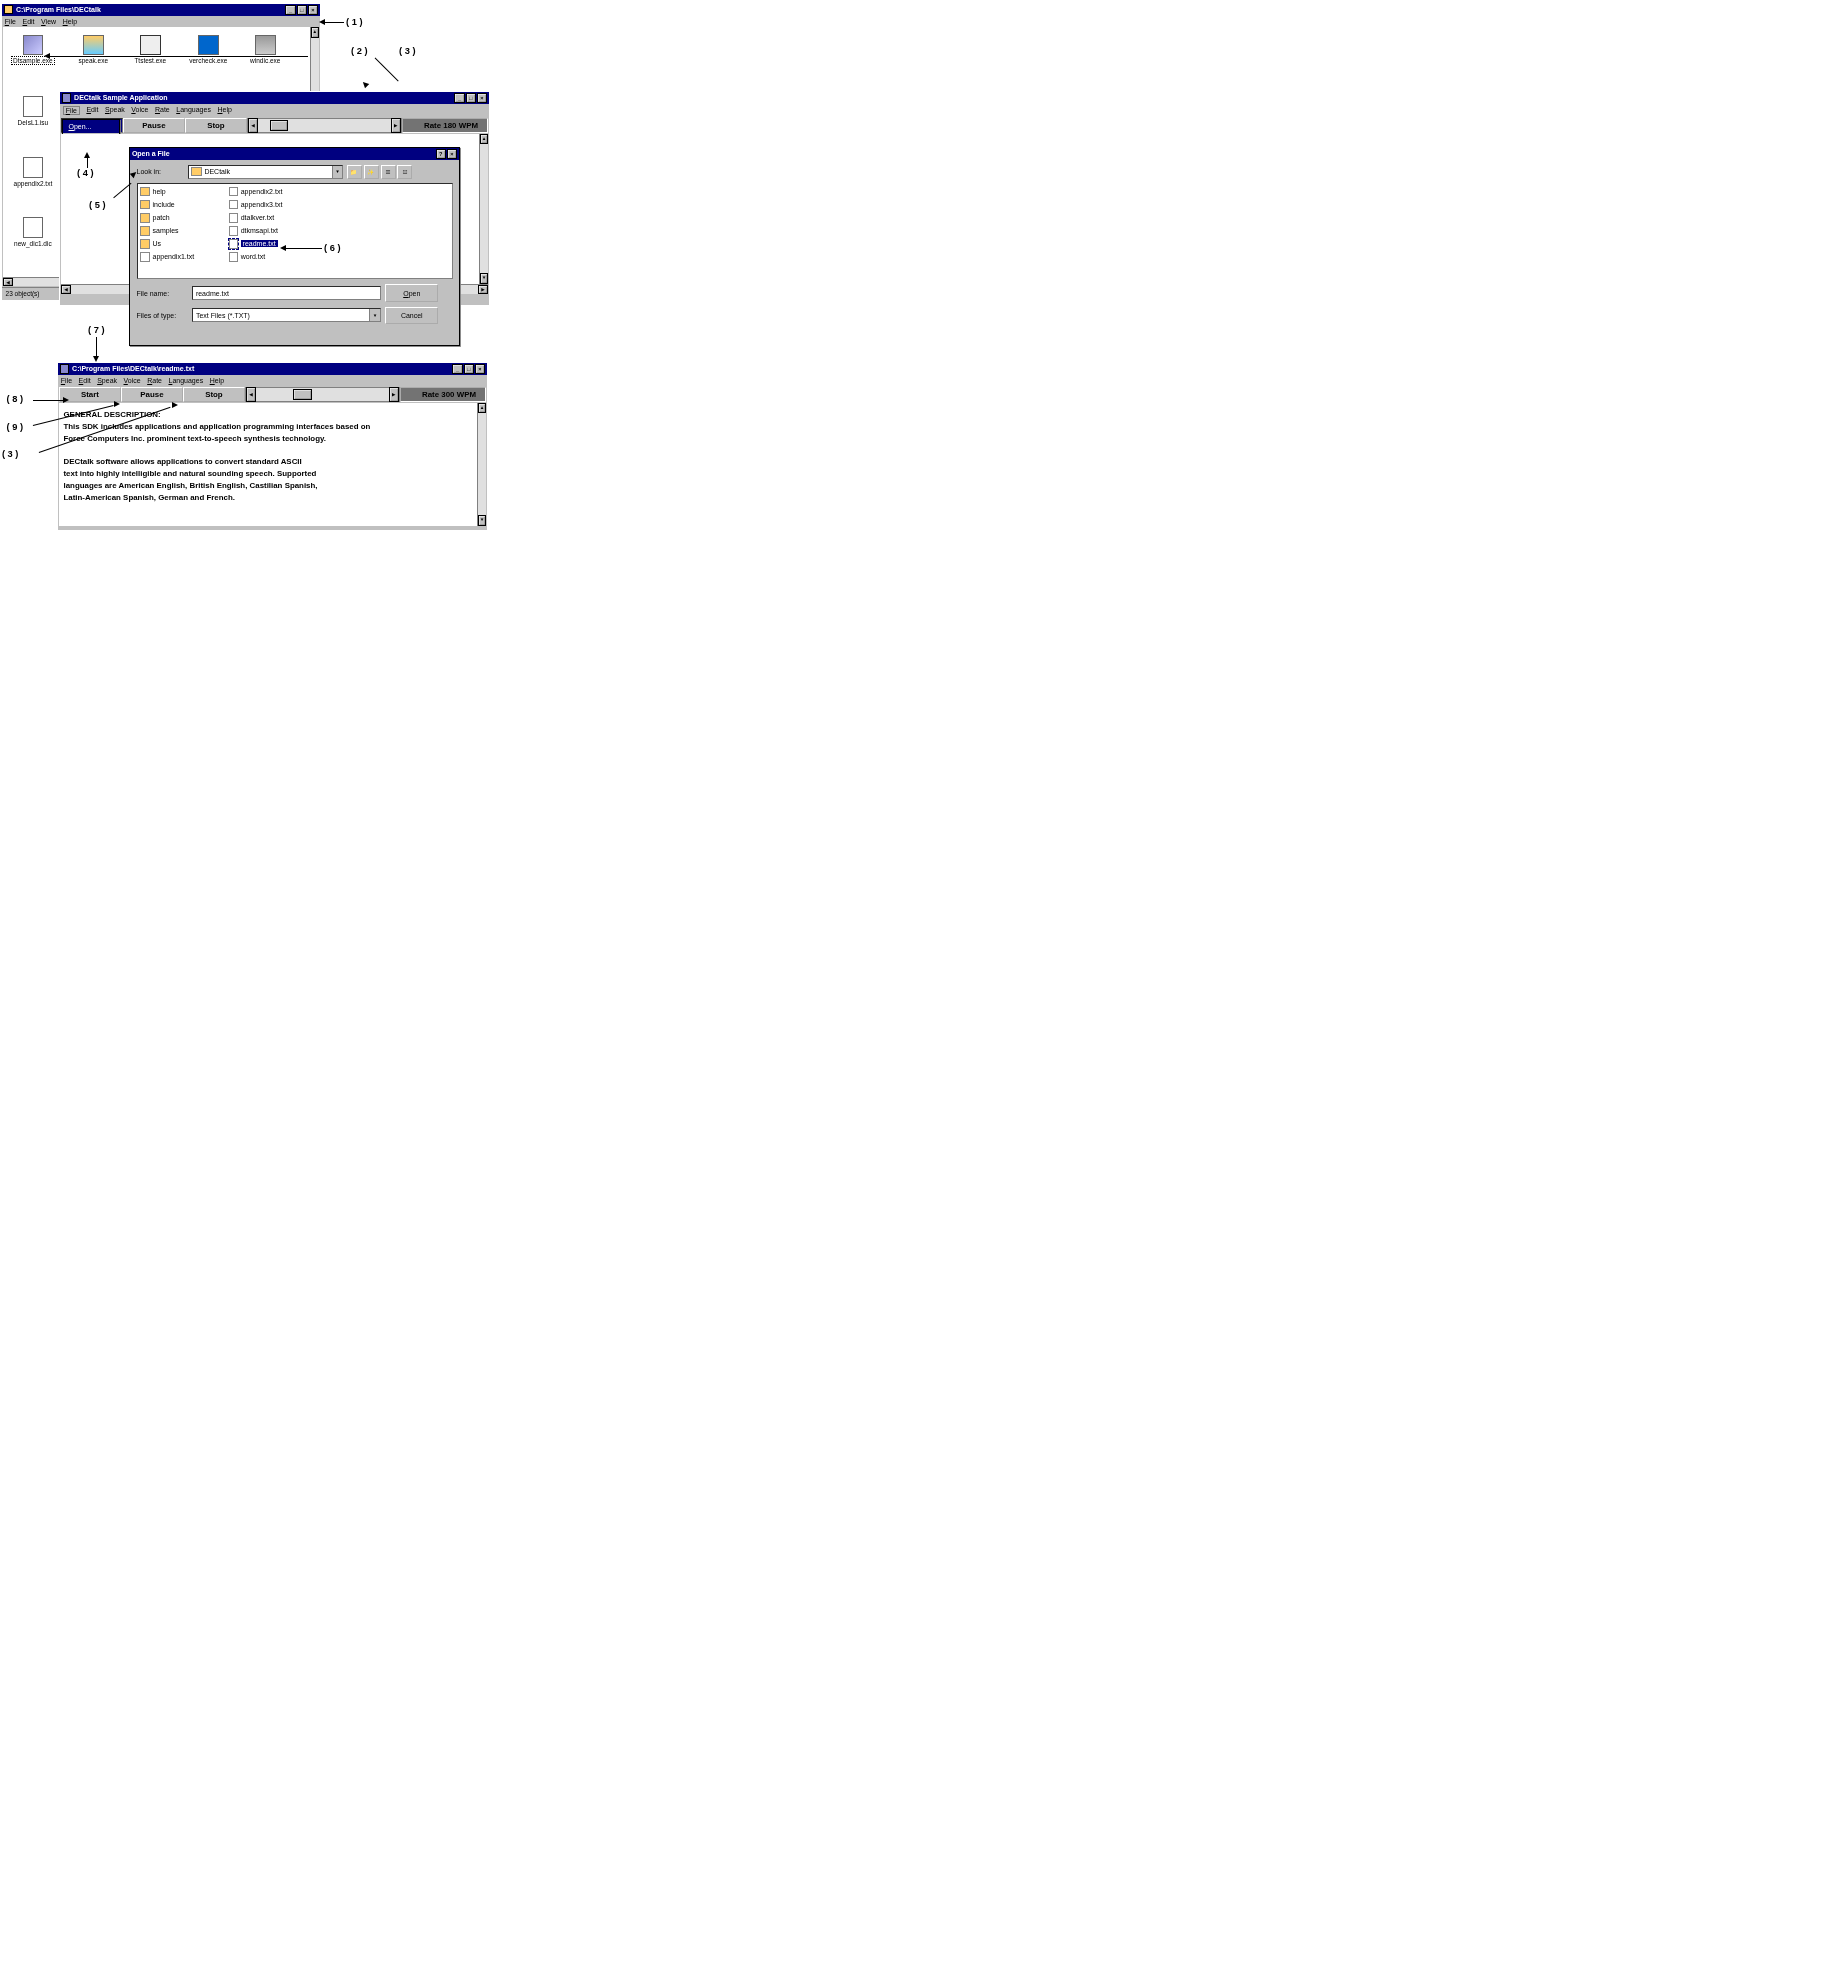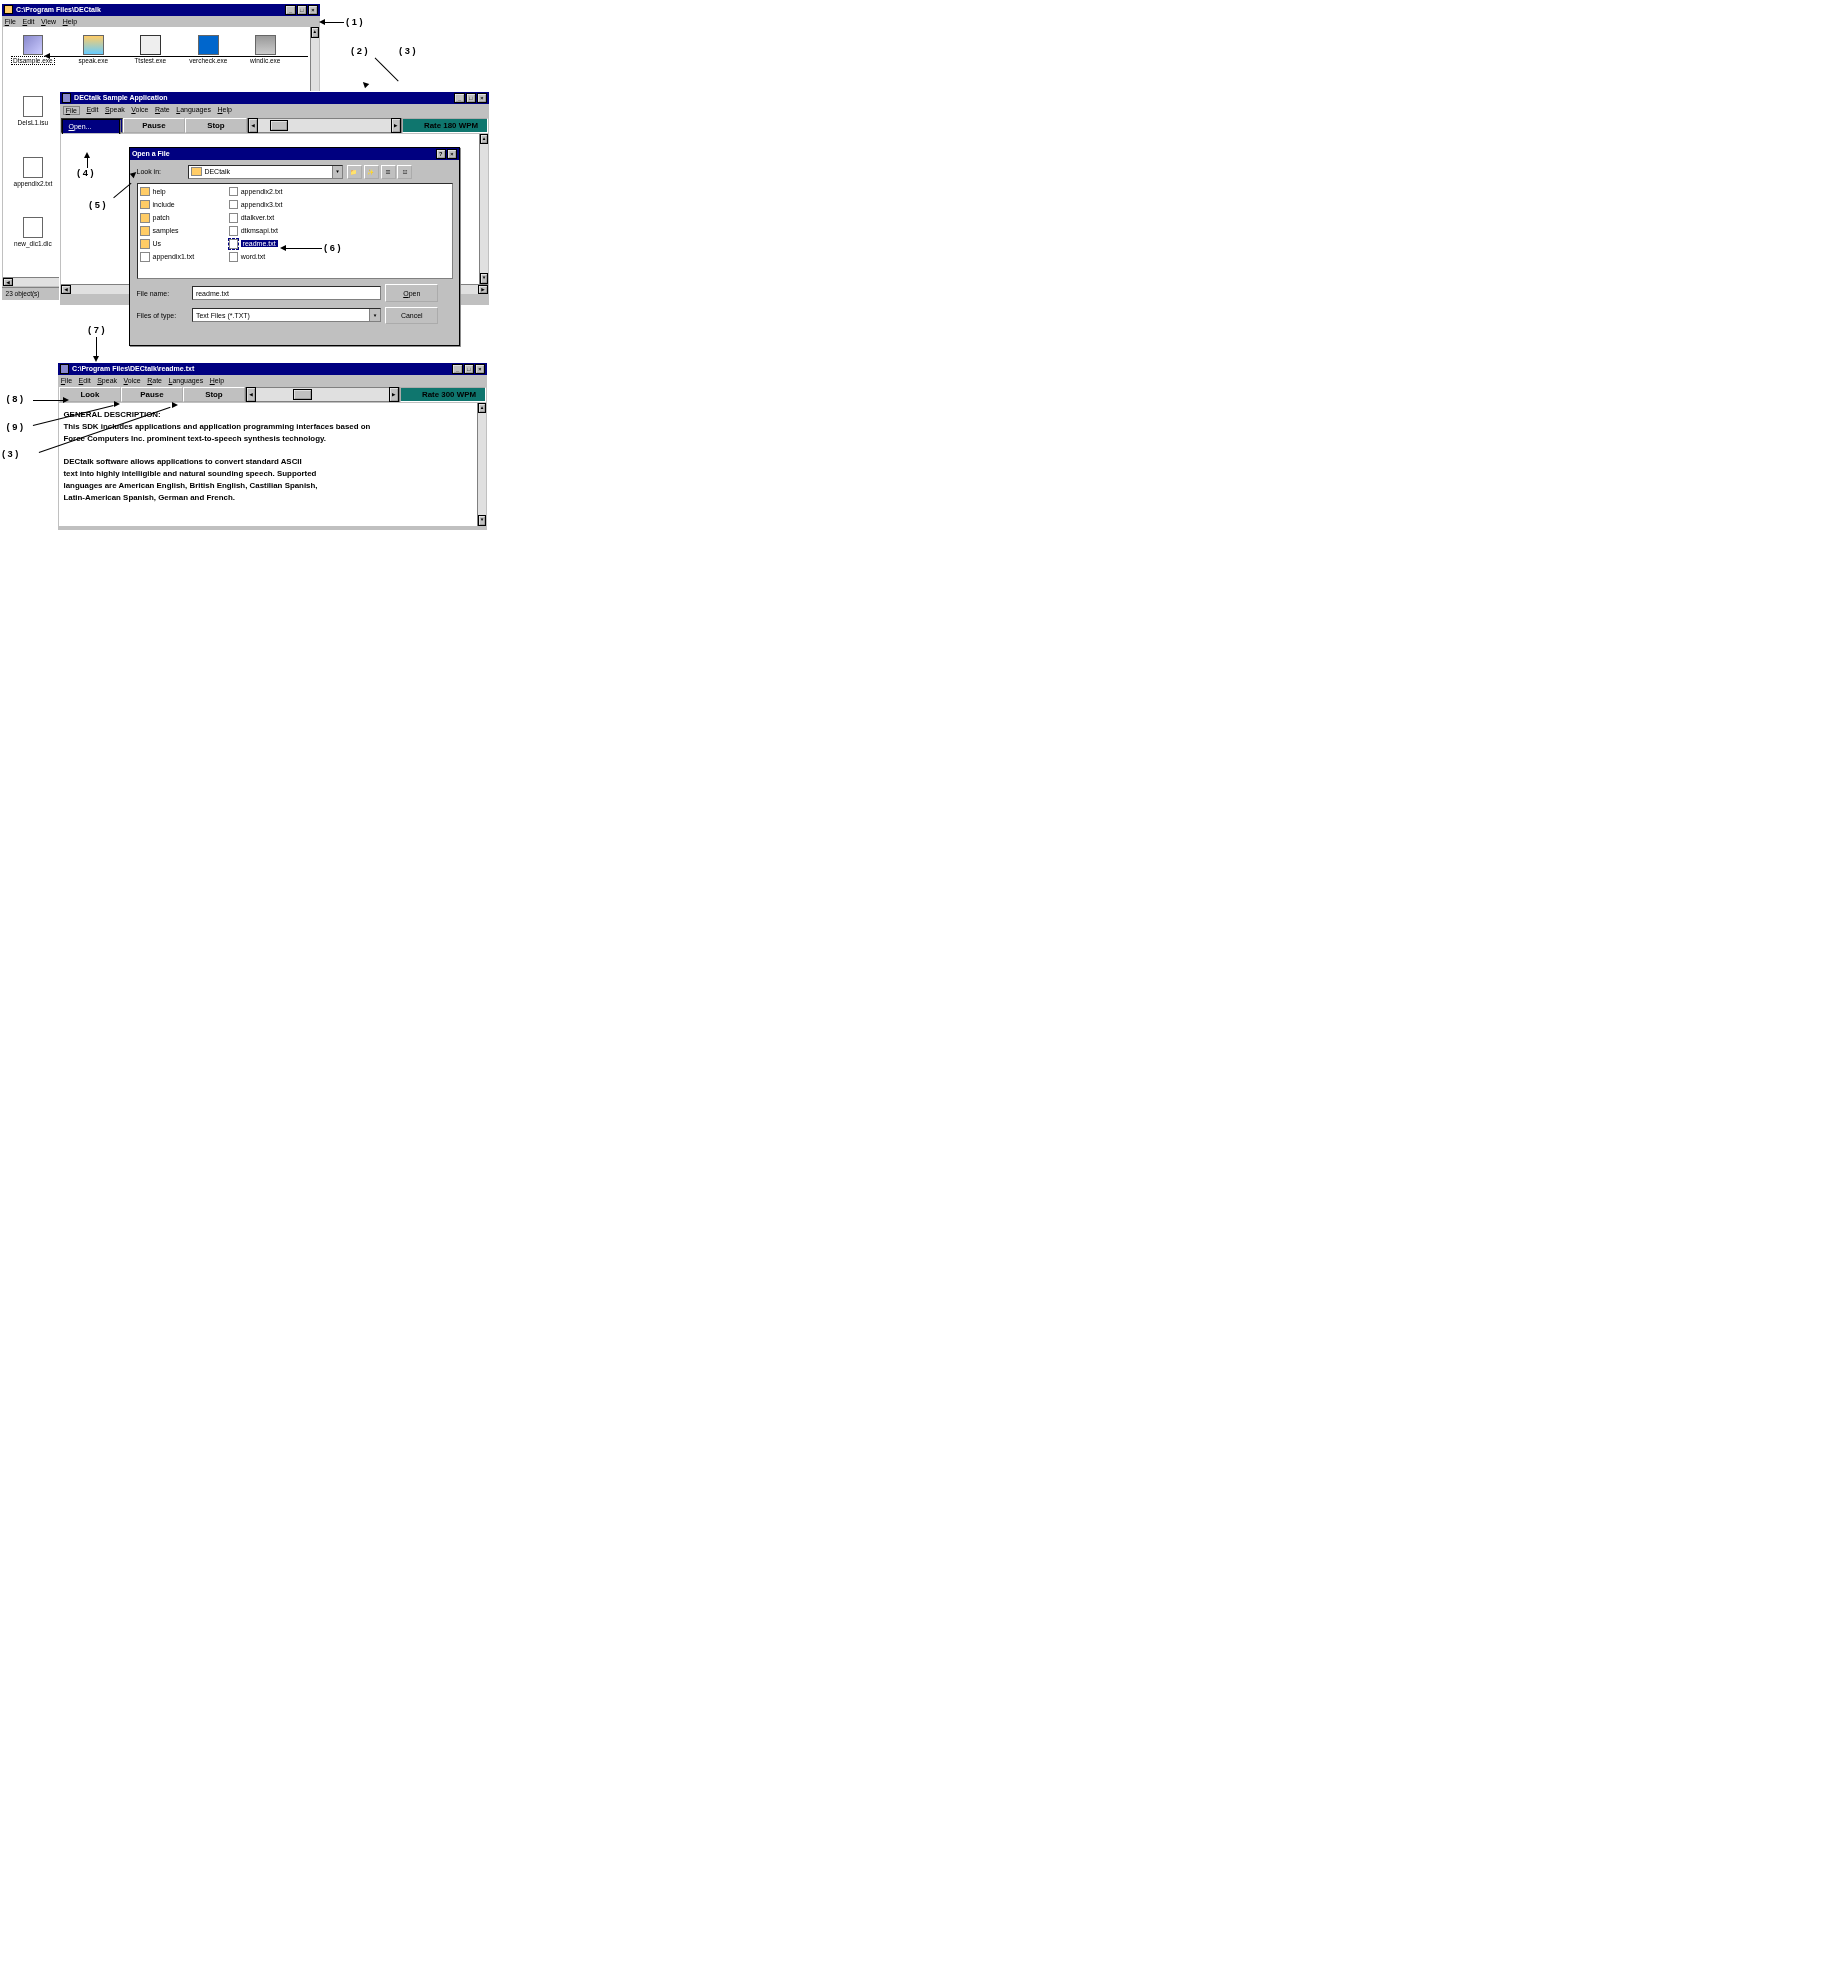--- a/index.html
+++ b/index.html
@@ -120,21 +120,21 @@
   .tbtn.sel{ background:#000080; color:#fff; border:0.9px inset #808080;}
   .slider {
     flex:0 0 153px; position:relative;
     background:#e0e0e0; border:0.5px solid #808080;
     display:flex;align-items:center;
   }
   .slider .arrow{width:8.3px;height:100%;background:#c0c0c0;border:0.5px solid #000;box-shadow:inset 0.5px 0.5px #fff, inset -0.5px -0.5px #808080;display:flex;align-items:center;justify-content:center;font-size:4.6px;}
   .slider .track{flex:1;position:relative;height:100%;}
   .slider .thumb{position:absolute;left:11.6px;width:16.7px;top:0.9px;bottom:0.9px;background:#c0c0c0;border:0.5px solid #000;box-shadow:inset 0.5px 0.5px #fff, inset -0.5px -0.5px #808080;}
   .ratebox{
-    flex:1; background:#0f766e;border:0.9px inset #fff;
+    flex:1; background:#737373;border:0.9px inset #fff;
     display:flex;align-items:center;justify-content:center;
     font-size:7.9px;font-weight:bold;padding-left:12px;
   }
 
   
   .popup {
     position:absolute;
     background:#c0c0c0;
     border:0.9px solid #000;
     box-shadow: 0.9px 0.9px 0 #808080;
@@ -442,21 +442,21 @@
   <div class="menubar">
     <span><u>F</u>ile</span>
     <span><u>E</u>dit</span>
     <span><u>S</u>peak</span>
     <span><u>V</u>oice</span>
     <span><u>R</u>ate</span>
     <span><u>L</u>anguages</span>
     <span><u>H</u>elp</span>
   </div>
   <div class="toolbar">
-    <div class="tbtn">Look</div>
+    <div class="tbtn">Start</div>
     <div class="tbtn">Pause</div>
     <div class="tbtn">Stop</div>
     <div class="slider">
       <div class="arrow">◀</div>
       <div class="track">
           <div class="thumb" style="left:37px;"></div>
         </div>
       <div class="arrow">▶</div>
     </div>
     <div class="ratebox">Rate 300 WPM</div>

